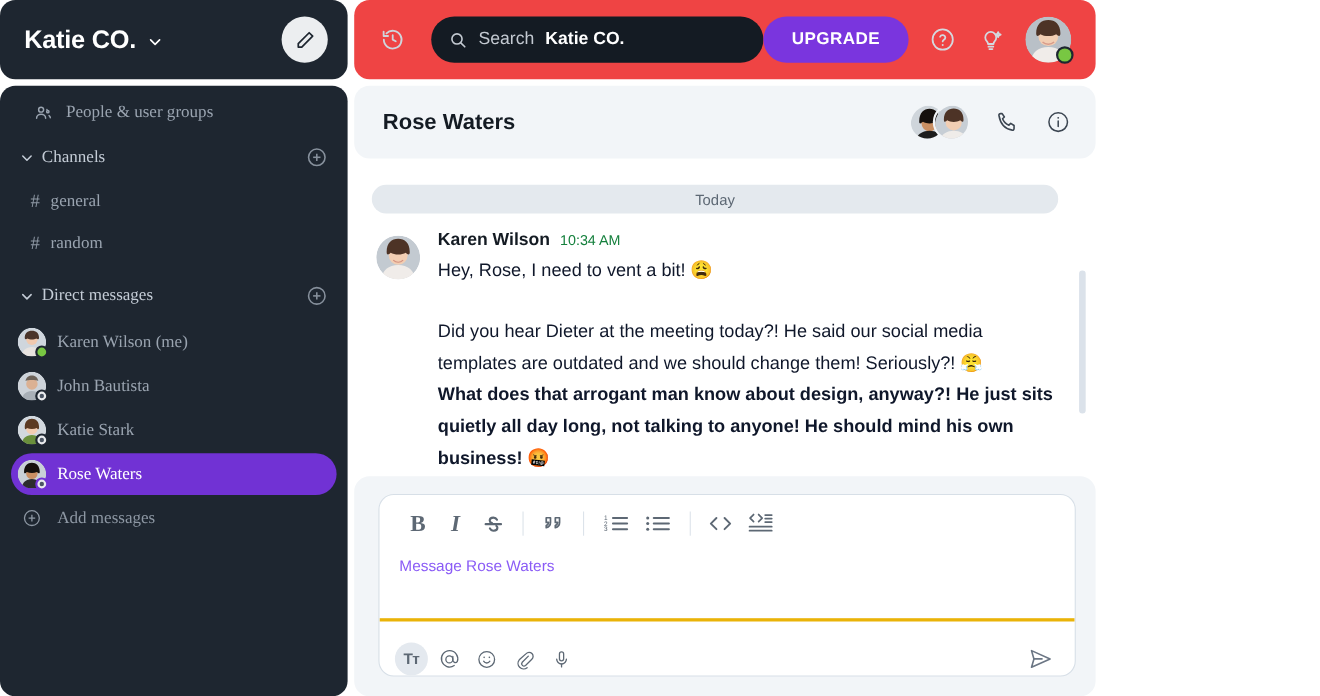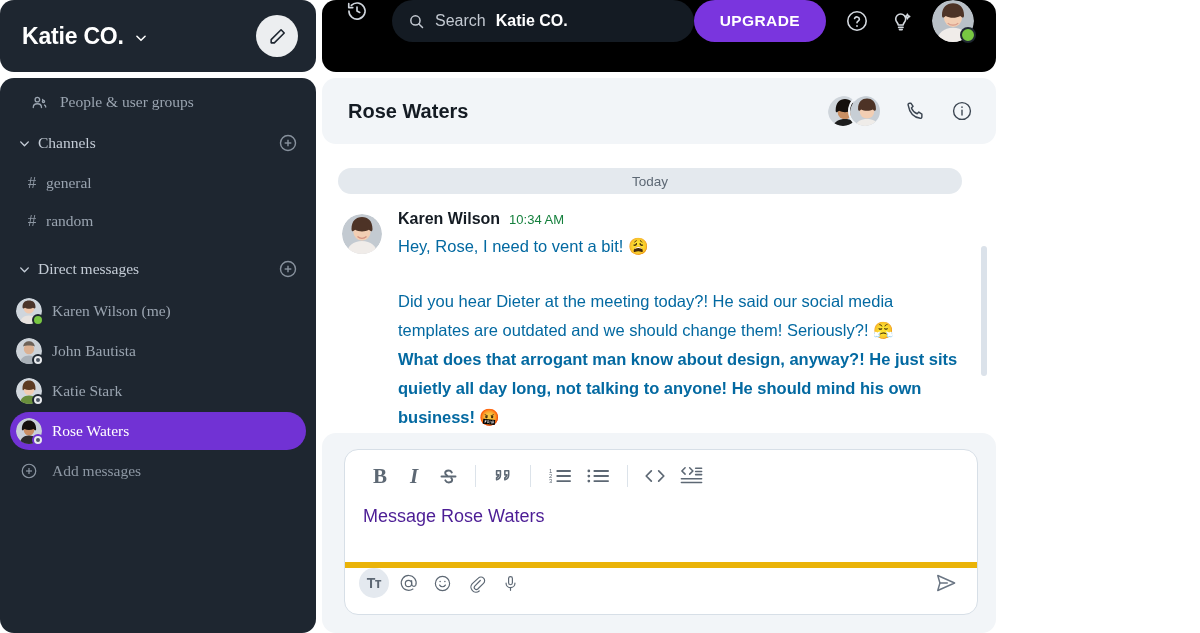--- a/index.html
+++ b/index.html
@@ -177,26 +177,26 @@
   .right-col {
     flex: 1 1 auto;
     height: 633px;
     display: flex;
     flex-direction: column;
     gap: 6px;
     padding-left: 6px;
   }
 
   .topbar {
-    background: #000000;
+    background: #ef4444;
     border-radius: 14px;
     height: 72px;
     flex: 0 0 72px;
     display: flex;
-    align-items: flex-start;
+    align-items: center;
     padding: 0 16px 0 0;
   }
   .topbar .hist {
     width: 70px; flex: 0 0 70px;
     display: flex; align-items: center; justify-content: center;
     cursor: pointer;
   }
   .searchbox {
     flex: 1 1 auto;
     max-width: 356px;
@@ -285,21 +285,21 @@
     gap: 16px;
     padding: 0 0 0 4px;
   }
   .msg-av { width: 40px; height: 40px; flex: 0 0 40px; border-radius: 50%; overflow: hidden; margin-top: 4px;}
   .msg-body { flex: 1 1 auto; min-width: 0; }
   .msg-meta { display: flex; align-items: baseline; gap: 9px; margin-bottom: 4px; }
   .msg-author { font-size: 16px; font-weight: bold; color: #141b23; }
   .msg-time { font-size: 13px; color: #15803d; }
   .msg-text {
     font-size: 16.5px;
-    color: #0369a1;
+    color: #0f172a;
     line-height: 29px;
   }
   .msg-text.b { font-weight: bold; }
   .msg-block { margin-top: 26px; padding-left: 60px; }
 
   .vscroll {
     position: absolute;
     right: 9px; top: 96px;
     width: 6px; height: 130px;
     border-radius: 3px;
@@ -335,29 +335,29 @@
     display: flex; align-items: center; justify-content: center;
     color: #5d6874;
     cursor: pointer;
     font-size: 19px;
     border-radius: 6px;
   }
   .fmt-sep { width: 1px; height: 22px; background: #dce3ea; margin: 0 10px; }
   .msg-input {
     flex: 1 1 auto;
     padding: 8px 18px 0 18px;
-    color: #4c1d95;
-    font-size: 18px;
+    color: #8b5cf6;
+    font-size: 14px;
   }
   .tool-bar {
-    border-top: 6px solid #eab308;
+    border-top: 3px solid #eab308;
     height: 52px;
     flex: 0 0 52px;
     display: flex;
-    align-items: flex-start;
+    align-items: flex-end;
     padding: 0 16px 0 14px;
     gap: 4px;
   }
   .tool-btn {
     width: 30px; height: 30px;
     display: flex; align-items: center; justify-content: center;
     color: #5d6874; cursor: pointer; border-radius: 50%;
   }
   .tool-btn.sel { background: #e4e9ef; }
   .send-btn { margin-left: auto; width: 30px; height: 30px; display:flex;align-items:center;justify-content:center; color:#6b7684; cursor:pointer;}

